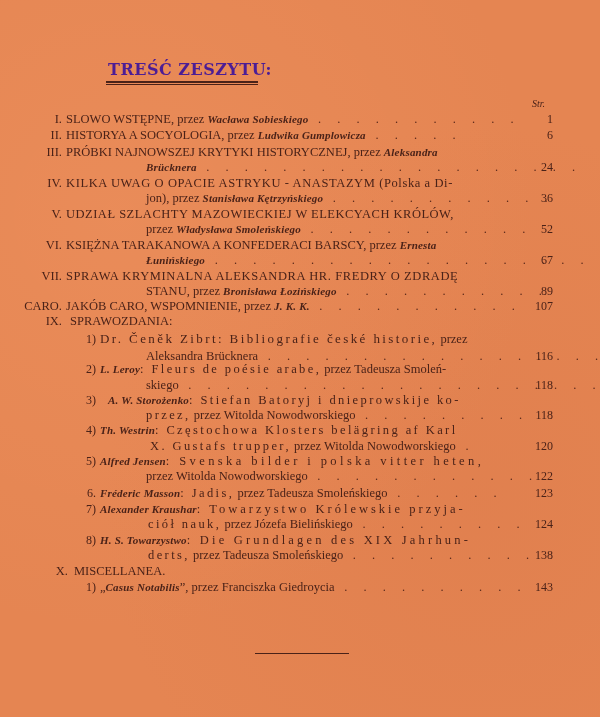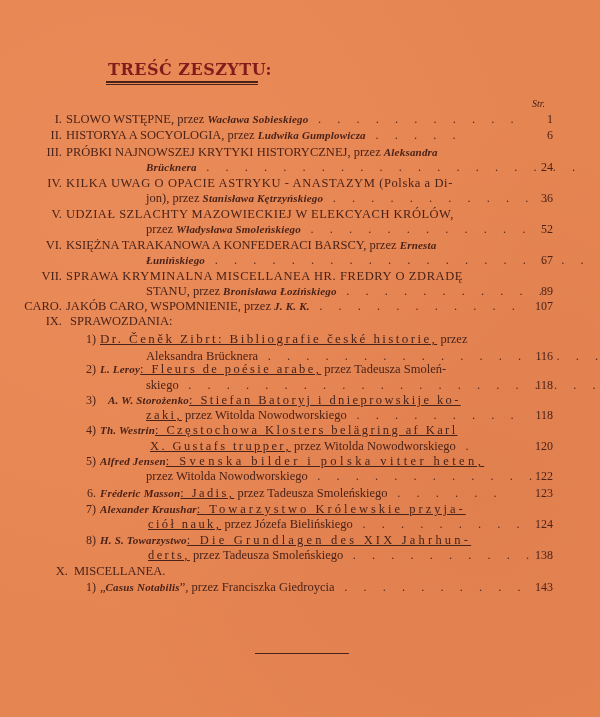--- a/index.html
+++ b/index.html
@@ -10,38 +10,38 @@
       radial-gradient(circle at 20% 30%, rgba(255,170,120,0.18), transparent 60%),
       radial-gradient(circle at 80% 70%, rgba(200,100,60,0.15), transparent 55%);
     color: #4a2218;
     font-family: "Liberation Serif", "DejaVu Serif", serif;
     position: relative;
   }
   .page { position: absolute; left: 0; top: 0; width: 600px; height: 717px; }
   .title {
     position: absolute; left: 108px; top: 60px;
     font-family: "DejaVu Serif", serif; font-weight: bold;
-    font-size: 16px; letter-spacing: 0.5px; color: #7f1d1d;
+    font-size: 16px; letter-spacing: 0.5px; color: #4c1d95;
   }
   .title-rule {
     position: absolute; left: 106px; top: 81px; width: 152px; height: 4px;
     border-top: 2px solid #4a2218; border-bottom: 1px solid #4a2218;
     box-sizing: border-box;
   }
   .str-label {
     position: absolute; left: 532px; top: 98px; font-style: italic; font-size: 10px;
   }
   .line {
     position: absolute; font-size: 12.5px; white-space: nowrap; line-height: 14px;
   }
   .num { position: absolute; width: 38px; text-align: right; }
   .sub { position: absolute; width: 20px; text-align: right; font-size: 12px;}
   .txt { position: absolute; }
   .it { font-style: italic; font-weight: bold; font-size: 11px; letter-spacing: 0.2px; }
-  .sp { letter-spacing: 2.4px; text-decoration: underline; }
+  .sp { letter-spacing: 2.4px; }
   .dots { color: #5b2a1c; letter-spacing: 6.5px; }
   .page-no { position: absolute; left: 505px; width: 48px; text-align: right; font-size: 12px; }
   .bottom-rule {
     position: absolute; left: 255px; top: 653px; width: 94px; height: 0;
     border-top: 1px solid #4a2218;
   }
 </style>
 </head>
 <body>
 
@@ -93,21 +93,21 @@
     <span class="num" style="left:24px">VI.</span>
     <span class="txt" style="left:66px"><span>KSIĘŻNA TARAKANOWA A KONFEDERACI BARSCY, przez </span><span class="it">Ernesta</span></span>
   </div>
   <div class="line" style="top:253px;left:0;width:600px">
     <span class="txt" style="left:146px"><span class="it">Łunińskiego</span><span class="dots"> . . . . . . . . . . . . . . . . . . . .</span></span>
     <span class="page-no">67</span>
   </div>
 
   <div class="line" style="top:269px;left:0;width:600px">
     <span class="num" style="left:24px">VII.</span>
-    <span class="txt" style="left:66px;letter-spacing:0.6px">SPRAWA KRYMINALNA MISCELLANEA HR. FREDRY O ZDRADĘ</span>
+    <span class="txt" style="left:66px;letter-spacing:0.6px">SPRAWA KRYMINALNA ALEKSANDRA HR. FREDRY O ZDRADĘ</span>
   </div>
   <div class="line" style="top:284px;left:0;width:600px">
     <span class="txt" style="left:146px"><span>STANU, przez </span><span class="it">Bronisława Łozińskiego</span><span class="dots"> . . . . . . . . . . .</span></span>
     <span class="page-no">89</span>
   </div>
 
   <div class="line" style="top:299px;left:0;width:600px">
     <span class="num" style="left:24px">CARO.</span>
     <span class="txt" style="left:66px"><span>JAKÓB CARO, WSPOMNIENIE, przez </span><span class="it">J. K. K.</span><span class="dots"> . . . . . . . . . . .</span></span>
     <span class="page-no">107</span>
@@ -134,21 +134,21 @@
   <div class="line" style="top:378px;left:0;width:600px">
     <span class="txt" style="left:146px"><span>skiego</span><span class="dots"> . . . . . . . . . . . . . . . . . . . . . . . .</span></span>
     <span class="page-no">118</span>
   </div>
 
   <div class="line" style="top:393px;left:0;width:600px">
     <span class="sub" style="left:76px">3)</span>
     <span class="txt" style="left:108px"><span class="it">A. W. Storożenko</span><span class="sp">: Stiefan Batoryj i dnieprowskije ko-</span></span>
   </div>
   <div class="line" style="top:408px;left:0;width:600px">
-    <span class="txt" style="left:146px"><span class="sp">zaki,</span><span> przez Witolda Nowodworskiego</span><span class="dots"> . . . . . . . . .</span></span>
+    <span class="txt" style="left:146px"><span class="sp">przez,</span><span> przez Witolda Nowodworskiego</span><span class="dots"> . . . . . . . . .</span></span>
     <span class="page-no">118</span>
   </div>
 
   <div class="line" style="top:423px;left:0;width:600px">
     <span class="sub" style="left:76px">4)</span>
     <span class="txt" style="left:100px"><span class="it">Th. Westrin</span><span class="sp">: Częstochowa Klosters belägring af Karl</span></span>
   </div>
   <div class="line" style="top:439px;left:0;width:600px">
     <span class="txt" style="left:150px"><span class="sp">X. Gustafs trupper,</span><span> przez Witolda Nowodworskiego</span><span class="dots"> .</span></span>
     <span class="page-no">120</span>

